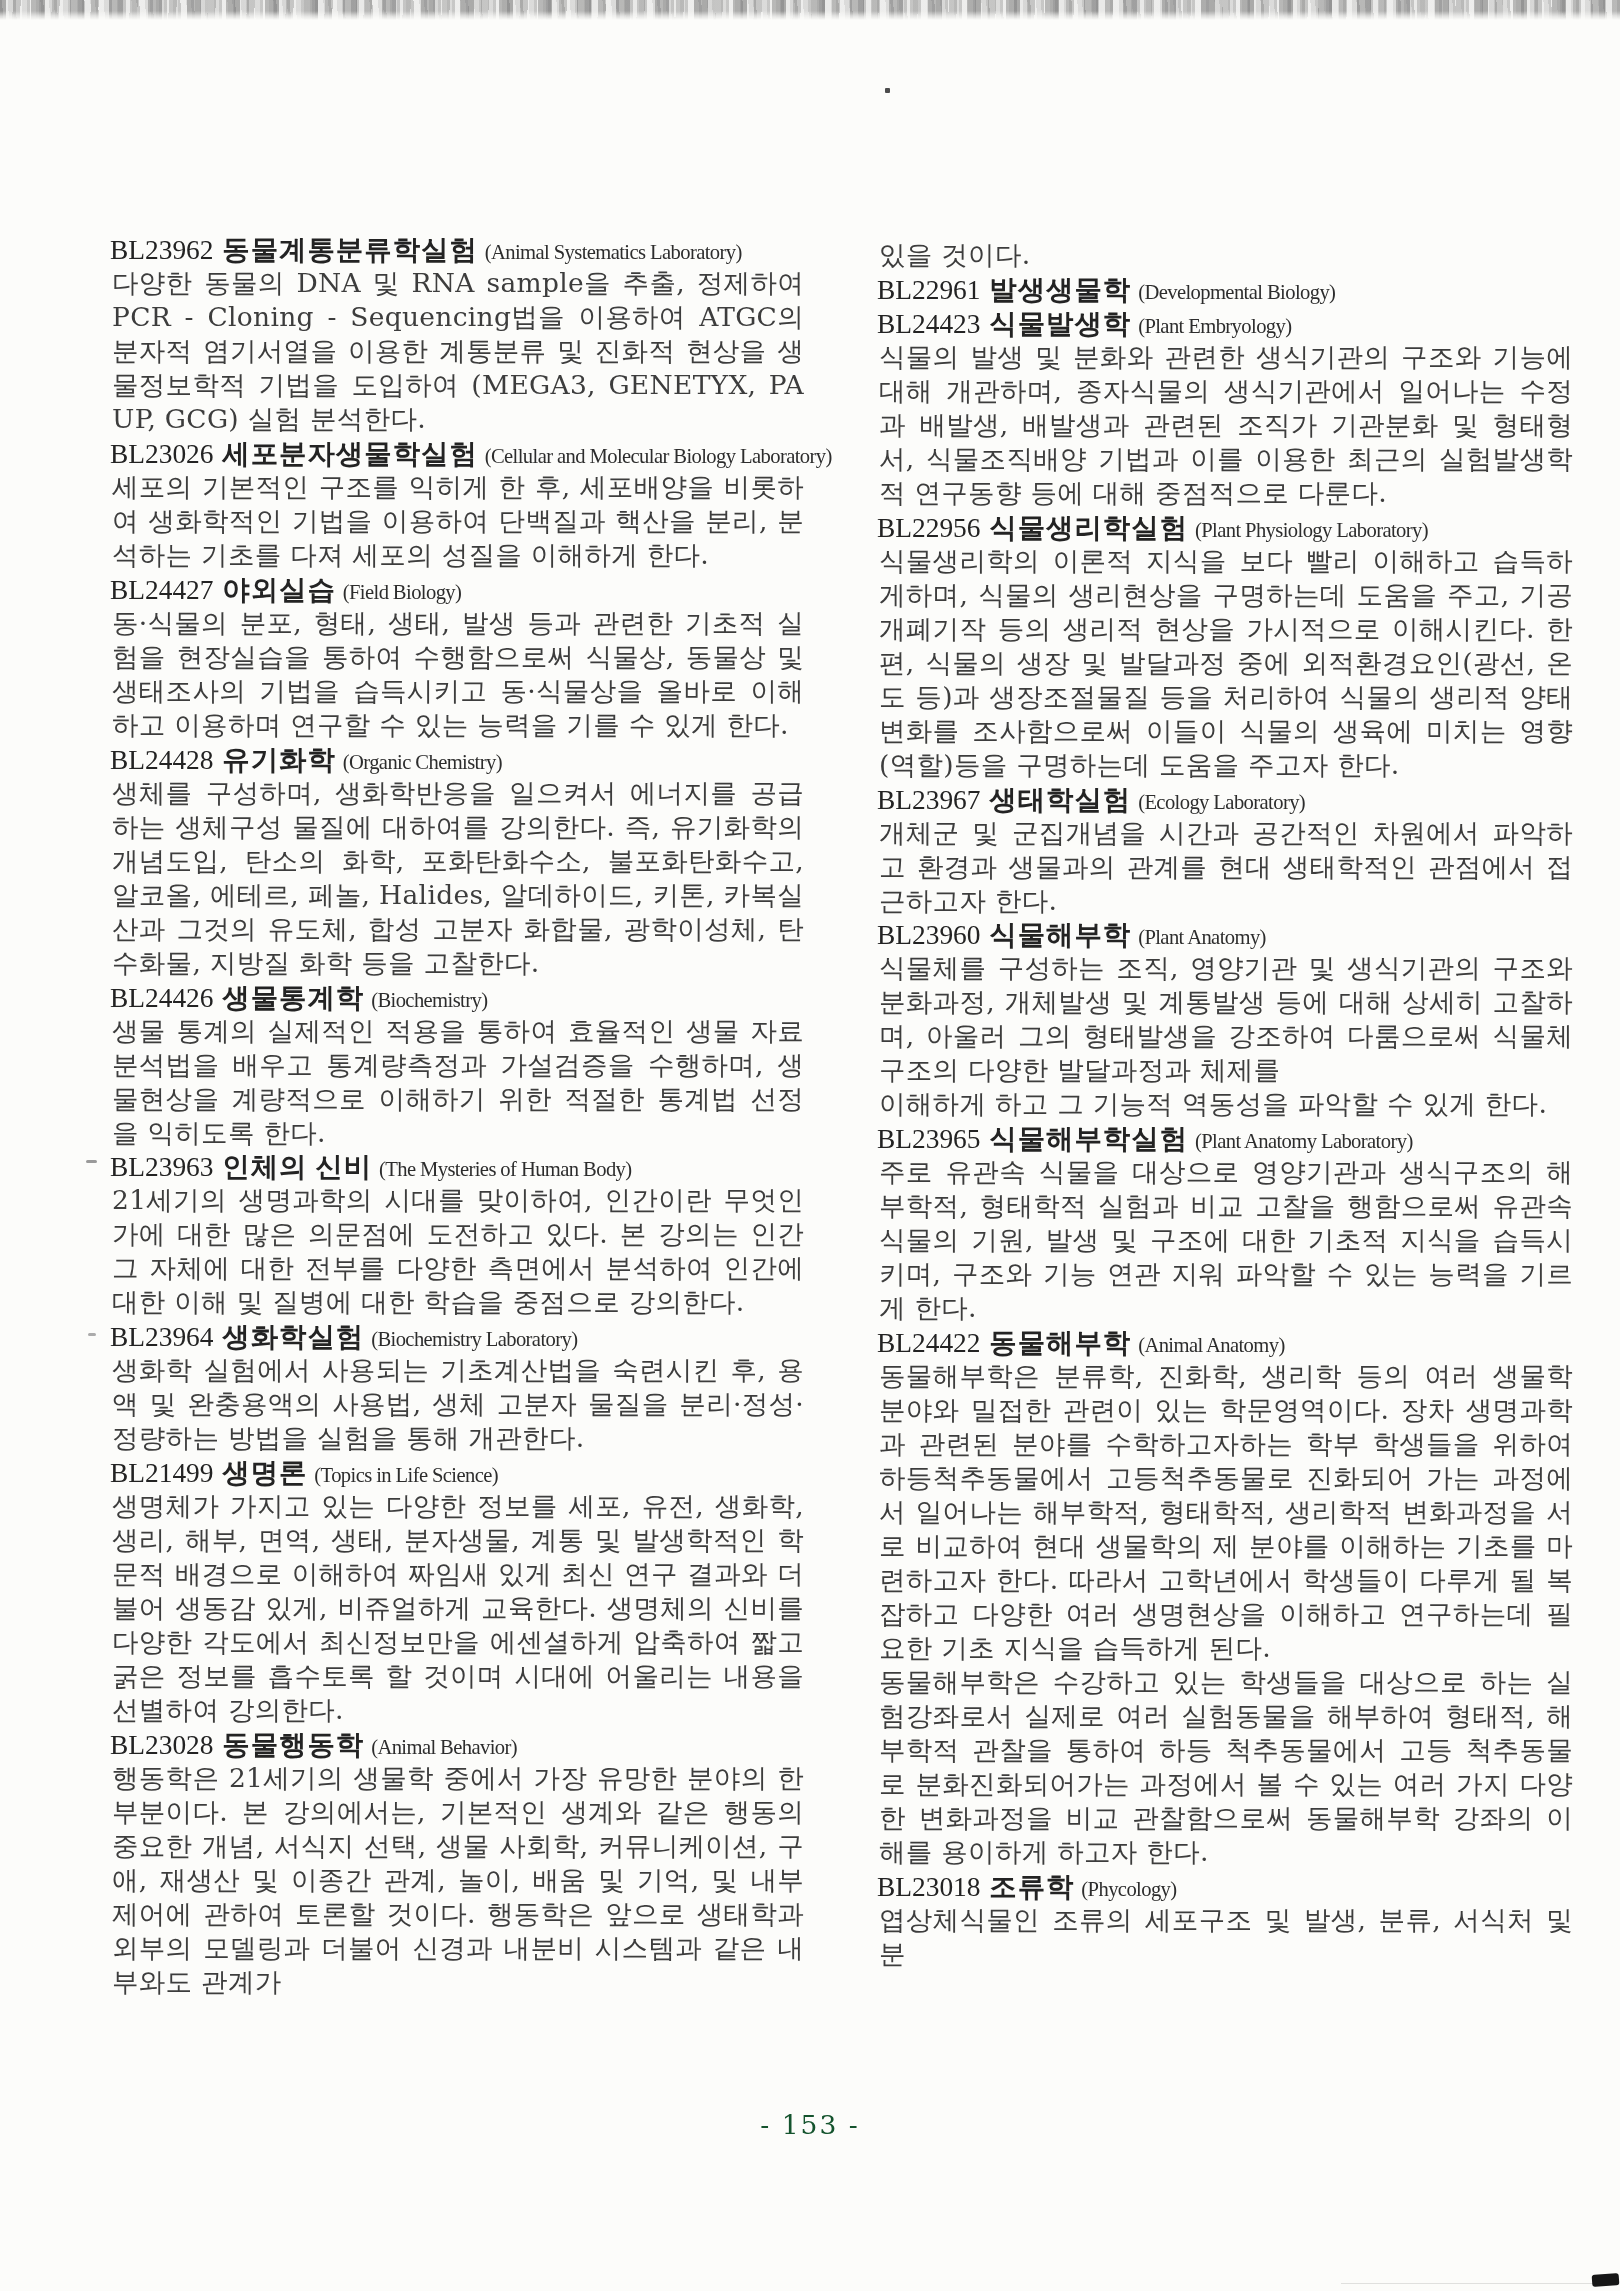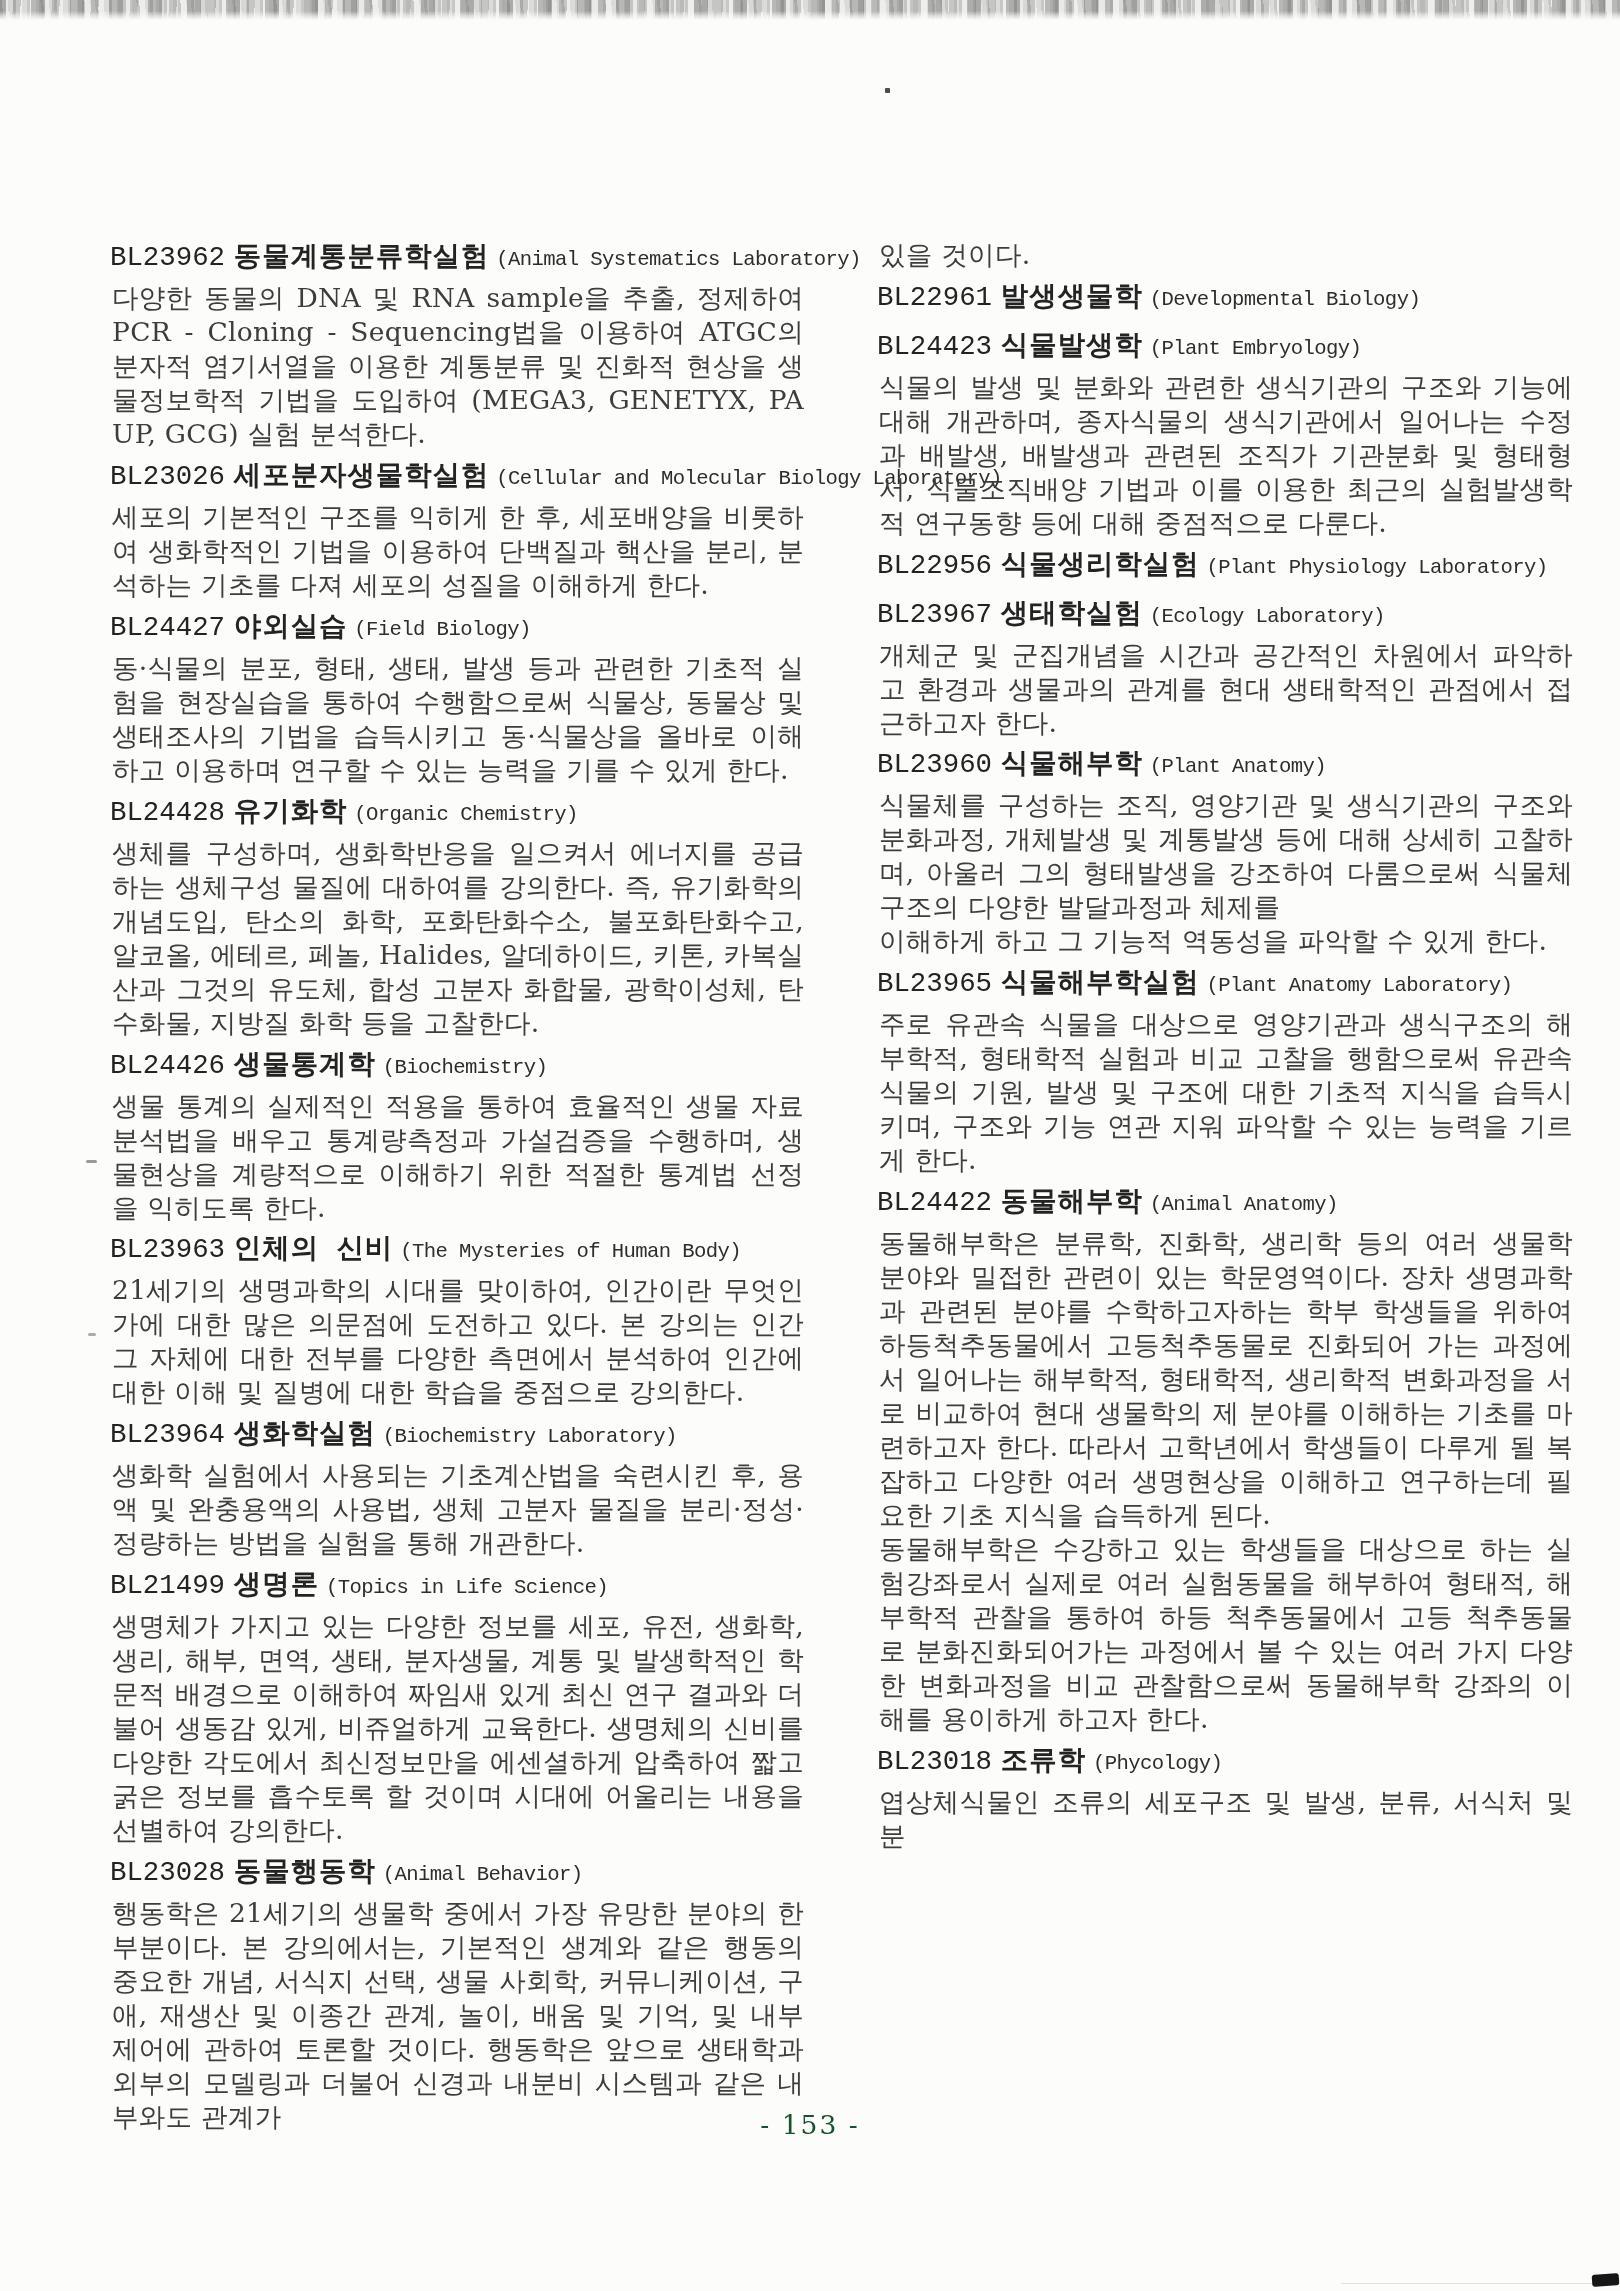--- a/index.html
+++ b/index.html
@@ -48,23 +48,23 @@
   .corner-blob {
     position:absolute; left:1592px; top:2274px; width:26.5px; height:11.8px;
     background:#161616; border-radius:2.9px; transform:rotate(-4deg);
   }
 
   .column { position:absolute; top:238px; }
   .col-left  { left:112px; width:692px; }
   .col-right { left:859px; width:694px;margin-left:20px; }
 
   .heading {
-    font-family:Liberation Mono, monospace;
+    font-family:Liberation Serif, serif;
     white-space:nowrap;
-    line-height:40px;
+    line-height:25px;
     margin:5.9px 0 0 -2px;
     color:#232323;
   }
   .section:first-child > .heading { margin-top:0; }
   .code { font-size:27.4px; }
   .tko  { font-size:27.4px; font-weight:bold; letter-spacing:1px; margin-left:8.8px; }
   .ten  { font-size:20.6px; letter-spacing:-0.6px; margin-left:6.9px; color:#2d2d2d; }
 
   .body-text {
     font-size:26.5px;
@@ -175,20 +175,21 @@
       <div class="heading">
         <span class="code">BL24423</span><span class="tko">식물발생학</span><span class="ten">(Plant Embryology)</span>
       </div>
       <p class="body-text">식물의 발생 및 분화와 관련한 생식기관의 구조와 기능에 대해 개관하며, 종자식물의 생식기관에서 일어나는 수정과 배발생, 배발생과 관련된 조직가 기관분화 및 형태형서, 식물조직배양 기법과 이를 이용한 최근의 실험발생학적 연구동향 등에 대해 중점적으로 다룬다.</p>
     </div>
 
     <div class="section">
       <div class="heading">
         <span class="code">BL22956</span><span class="tko">식물생리학실험</span><span class="ten">(Plant Physiology Laboratory)</span>
       </div>
+      <p class="body-text">식물생리학의 이론적 지식을 보다 빨리 이해하고 습득하게하며, 식물의 생리현상을 구명하는데 도움을 주고, 기공 개폐기작 등의 생리적 현상을 가시적으로 이해시킨다. 한편, 식물의 생장 및 발달과정 중에 외적환경요인(광선, 온도 등)과 생장조절물질 등을 처리하여 식물의 생리적 양태변화를 조사함으로써 이들이 식물의 생육에 미치는 영향(역할)등을 구명하는데 도움을 주고자 한다.</p>
     </div>
 
     <div class="section">
       <div class="heading">
         <span class="code">BL23967</span><span class="tko">생태학실험</span><span class="ten">(Ecology Laboratory)</span>
       </div>
       <p class="body-text">개체군 및 군집개념을 시간과 공간적인 차원에서 파악하고 환경과 생물과의 관계를 현대 생태학적인 관점에서 접근하고자 한다.</p>
     </div>
 
     <div class="section">

